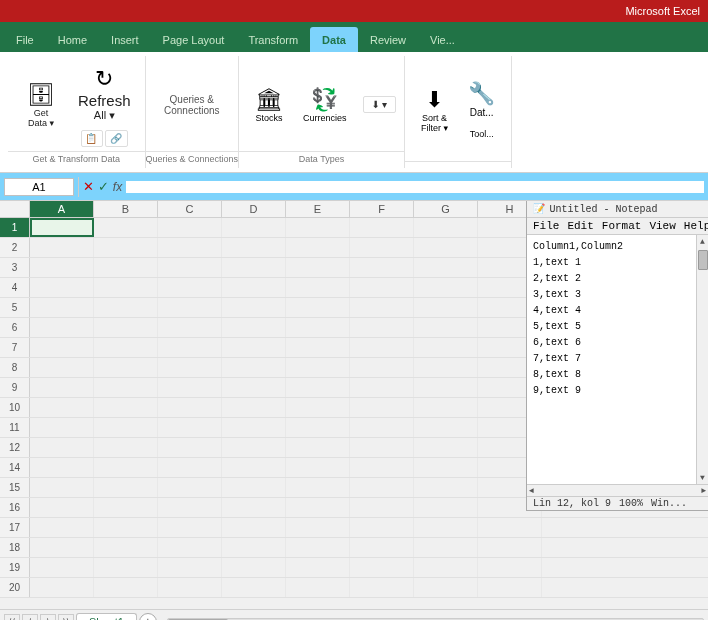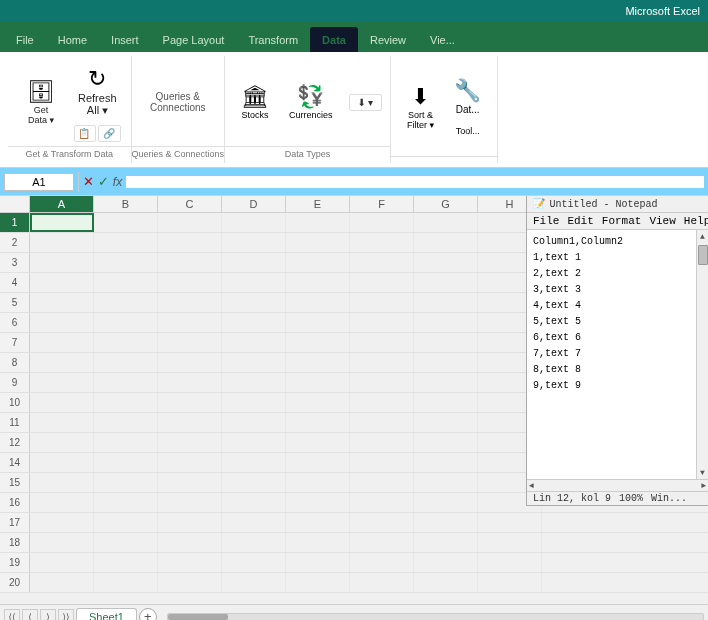--- a/index.html
+++ b/index.html
@@ -1,21 +1,21 @@
 <!DOCTYPE html>
 <html><head>
   <meta charset="utf-8">
   <style>
     * { margin: 0; padding: 0; box-sizing: border-box; }
     body { font-family: 'Segoe UI', Arial, sans-serif; font-size: 11px; background: #f0f0f0; overflow: hidden; width: 708px; height: 620px; }
 
     
     .title-bar {
       height: 22px;
-      background: #0f766e;
+      background: #b91c1c;
       color: white;
       display: flex;
       align-items: center;
       justify-content: flex-end;
       padding: 8px 8px;
       font-size: 11px;
     }
 
     
     .tab-bar {
@@ -30,21 +30,21 @@
       font-size: 11px;
       color: #c8e6c9;
       cursor: pointer;
       border-radius: 3px 3px 0 0;
       background: transparent;
       height: 25px;
       display: flex;
       align-items: center;
     }
     .tab-bar .tab.active {
-      background: #0f172a;
+      background: #7dd3fc;
       color: #217346;
       font-weight: 600;
     }
 
     
     .ribbon-content {
       background: #fff;
       padding: 4px 8px;
       display: flex;
       align-items: stretch;
@@ -360,21 +360,21 @@
         <div style="display:flex;flex-direction:column;align-items:center;">
           <span style="font-size:22px;">🗄</span>
           <div style="font-size:9px;text-align:center;color:#222;">Get</div>
           <div style="font-size:9px;text-align:center;color:#222;">Data ▾</div>
         </div>
       </div>
 
       <div style="display:flex;flex-direction:column;align-items:center;gap:2px;">
         <div class="ribbon-btn" style="min-width:40px; flex-direction:column;">
           <span style="font-size:22px;">↻</span>
-          <div style="font-size:11px;color:#222;text-align:center;">Refresh</div>
+          <div style="font-size:15px;color:#222;text-align:center;">Refresh</div>
           <div style="font-size:11px;color:#222;text-align:right;">All ▾</div>
         </div>
 
         <div style="display:flex;gap:2px;margin-top:2px;">
           <div class="ribbon-small-btn" style="border:1px solid #ddd;">
             <span>📋</span>
           </div>
           <div class="ribbon-small-btn" style="border:1px solid #ddd;">
             <span>🔗</span>
           </div>

